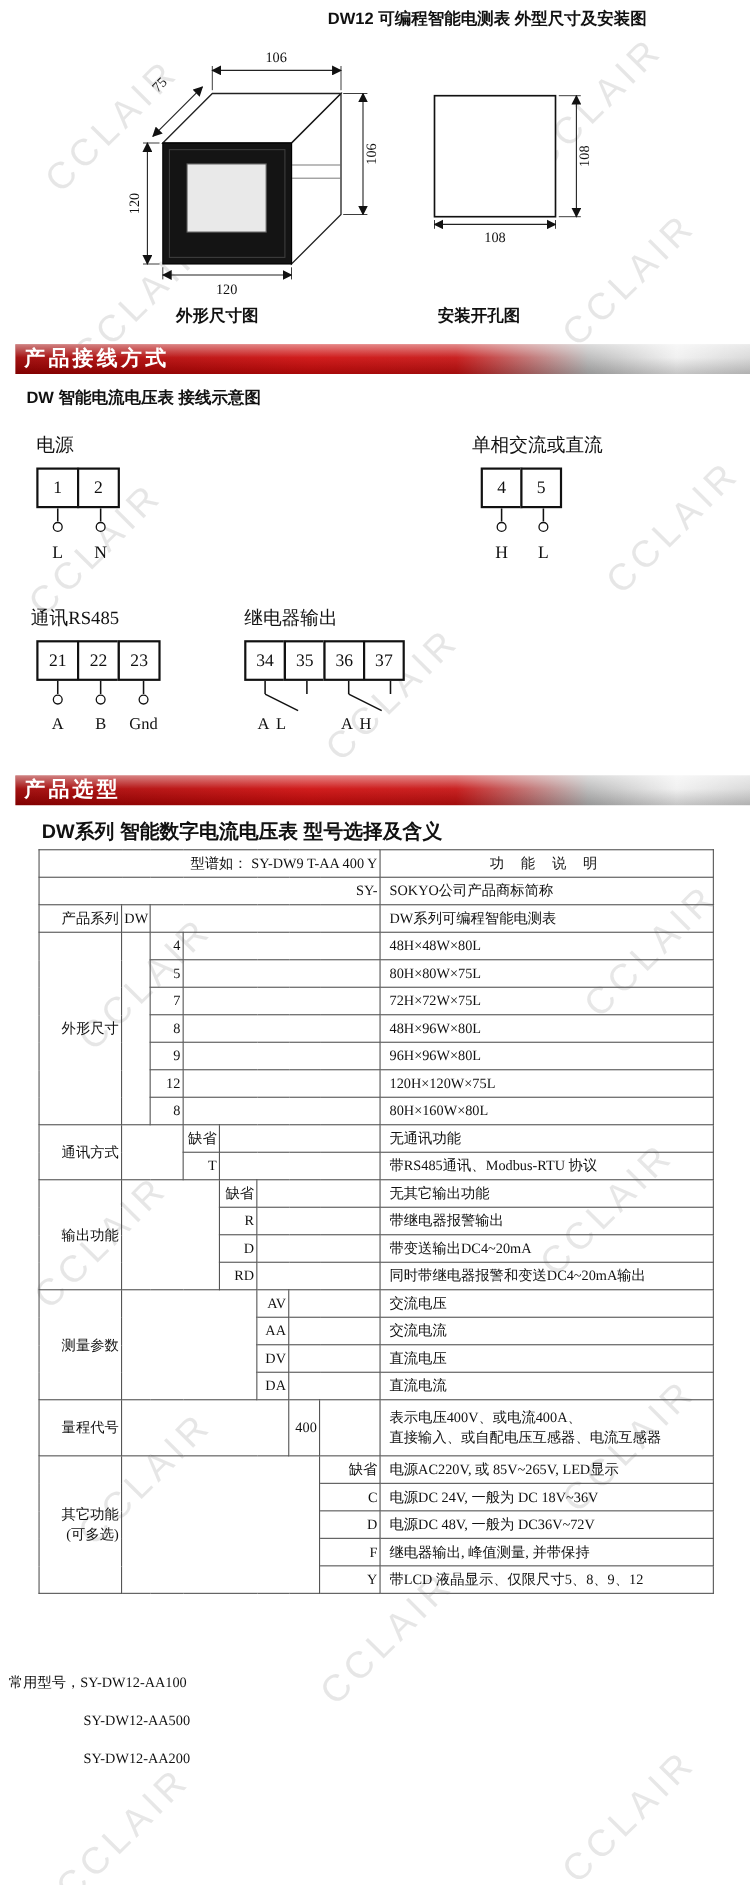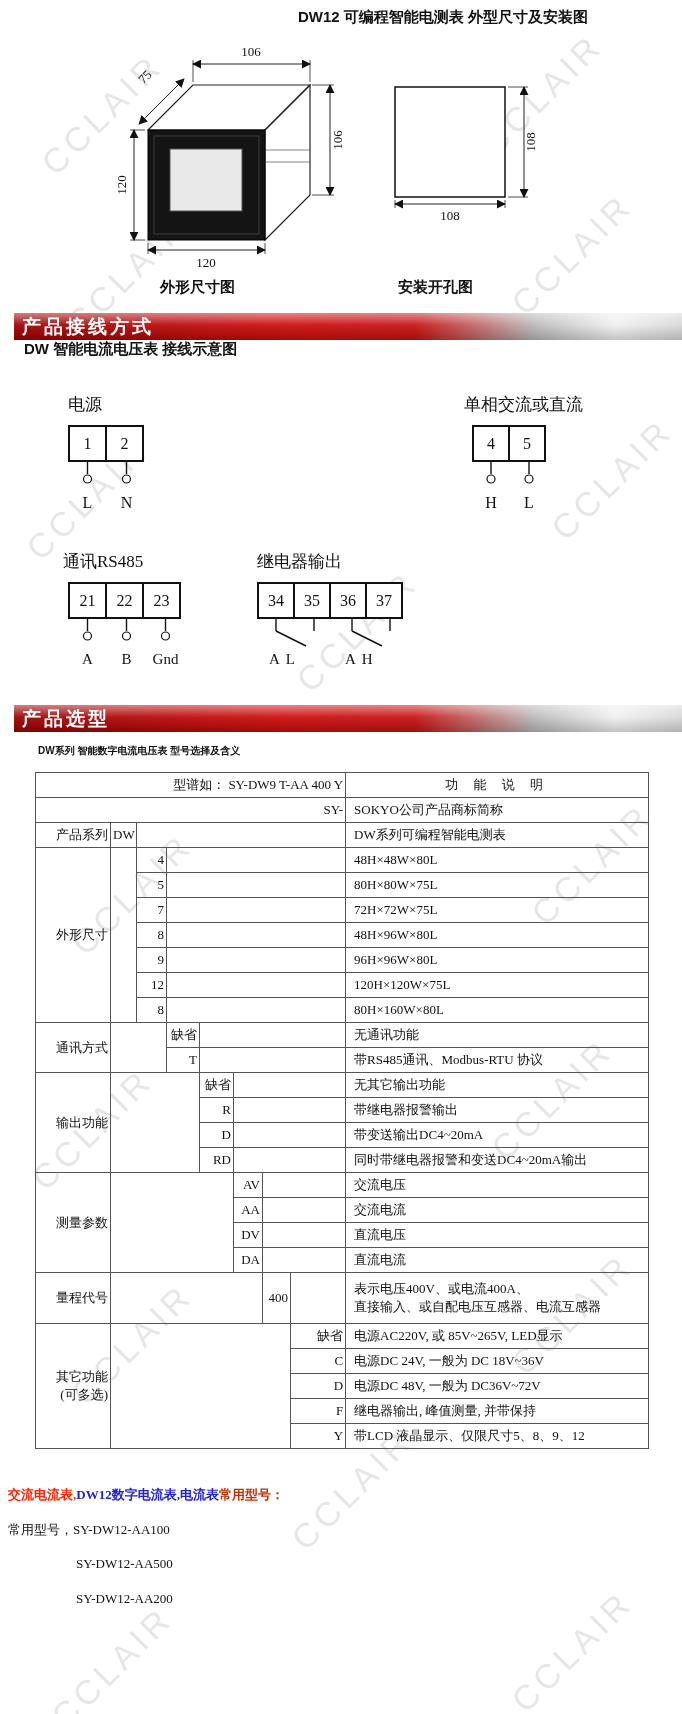--- a/index.html
+++ b/index.html
@@ -11,41 +11,41 @@
   
   .wm{position:absolute;font-family:"Liberation Sans",sans-serif;font-size:34px;
       letter-spacing:5px;color:#c6c6c6;opacity:.42;transform:rotate(-45deg);
       white-space:nowrap;z-index:0;pointer-events:none;}
   .layer{position:absolute;inset:0;z-index:1;}
 
   
   .doc-title{top:8px;left:0;width:552px;text-align:right;font-weight:bold;font-size:15px;margin-left:36px;}
   .caption{font-weight:bold;font-size:15px;}
   .sub-title{font-weight:bold;font-size:15px;}
-  .table-title{font-weight:bold;font-size:10px;}
+  .table-title{font-weight:bold;font-size:18px;}
 
   
   .banner{left:0;width:682px;height:27px;display:flex;align-items:flex-end;}
   .banner-chip{width:11px;background:linear-gradient(135deg,#f4f4f4 0%,#a8a8a8 100%);margin-right:3px;}
   .banner-bar{flex:1;position:relative;
       background:linear-gradient(90deg,#9c0000 0%,#cd0a0a 40%,#c51010 60%,#b9b9b9 78%,#f0f0f0 90%,#d7d7d7 100%);}
   .banner-bar::after{content:"";position:absolute;inset:0;
       background:linear-gradient(180deg,rgba(255,255,255,.5) 0%,rgba(255,255,255,.08) 45%,rgba(0,0,0,.18) 100%);}
   .banner-text{position:relative;z-index:2;color:#fff;font-family:"Liberation Sans",sans-serif;
       font-weight:bold;font-size:19px;line-height:27px;letter-spacing:3px;padding-left:8px;}
 
   
   svg text{font-family:"Liberation Serif",serif;font-size:13px;fill:#111;}
   .dim{stroke:#222;stroke-width:1;}
   .ext{stroke:#222;stroke-width:.8;}
   .edge{stroke:#222;stroke-width:1.2;fill:none;}
   .rib{stroke:#666;stroke-width:.8;}
 
   
-  .group{z-index:2;margin-left:35px;}
+  .group{z-index:2;}
   .glabel{font-size:17px;height:22px;margin-bottom:10px;white-space:nowrap;}
   .tstrip{display:flex;}
   .tbox{height:37px;border:2px solid #111;background:#fff;display:flex;align-items:center;
         justify-content:center;font-size:16px;box-sizing:border-box;}
   .tbox+.tbox{margin-left:-2px;}
   .w39{width:39px;} .w38{width:38px;} .w76{width:76px;}
   .conn{display:block;}
   .conn line{stroke:#111;stroke-width:1.4;}
   .conn circle{fill:#fff;stroke:#111;stroke-width:1.2;}
   .pins{display:flex;}
@@ -155,21 +155,21 @@
   <div class="abs caption sans" style="left:160px;top:278px">外形尺寸图</div>
   <div class="abs caption sans" style="left:398px;top:278px">安装开孔图</div>
 
   <div class="abs banner" style="top:313px">
     <div class="banner-chip"></div>
     <div class="banner-bar">
       <span class="banner-text">产品接线方式</span>
     </div>
   </div>
 
-  <div class="abs sub-title sans" style="left:24px;top:340px">DW 智能电流电压表  接线示意图</div>
+  <div class="abs sub-title sans" style="left:24px;top:352px">DW 智能电流电压表  接线示意图</div>
 
   <div class="abs group" style="left:33px;top:393px">
     <div class="glabel">电源</div>
     <div class="tstrip">
       <div class="tbox w39">1</div>
       <div class="tbox w39">2</div>
     </div>
     <svg class="conn" width="78" height="32">
       <line x1="19.5" y1="0" x2="19.5" y2="12"></line>
         <circle cx="19.5" cy="17" r="4"></circle>
@@ -411,20 +411,17 @@
       <td class="c">F</td>
       <td class="l">继电器输出, 峰值测量, 并带保持</td>
     </tr>
     <tr>
       <td class="c">Y</td>
       <td class="l">带LCD 液晶显示、仅限尺寸5、8、9、12</td>
     </tr>
     </tbody>
   </table>
 
-  <div class="abs f-line f-bold" style="left:8px;top:1486px">
-    <span class="seg0">交流电流表,</span><span class="seg1">DW12数字电流表,电流表</span><span class="seg2">常用型号：</span>
-  </div>
   <div class="abs f-line" style="left:8px;top:1521px">常用型号，SY-DW12-AA100</div>
   <div class="abs f-line" style="left:76px;top:1556px">SY-DW12-AA500</div>
   <div class="abs f-line" style="left:76px;top:1591px">SY-DW12-AA200</div>
 
 </div>
 
 </body></html>

